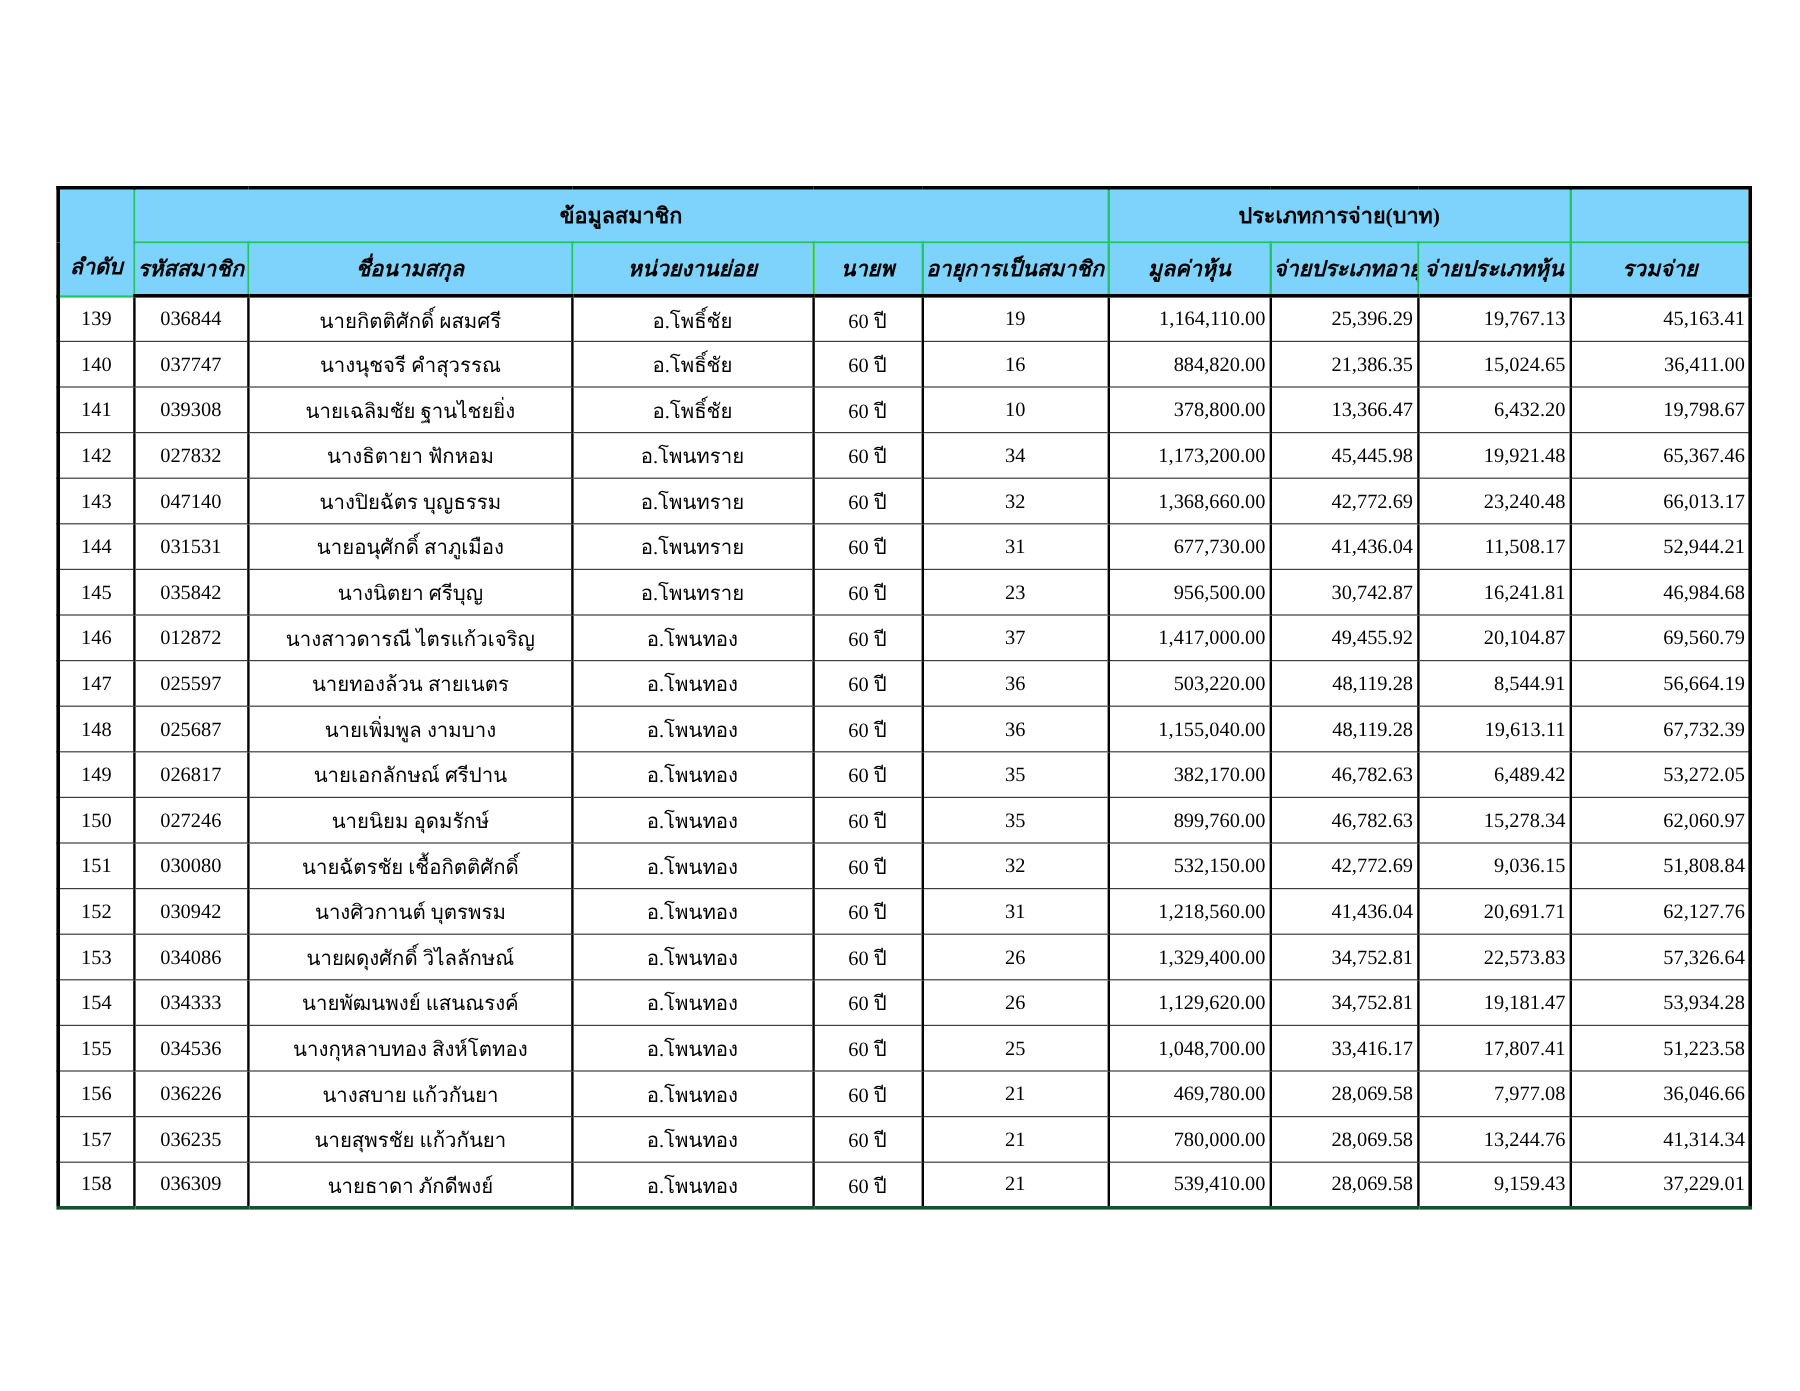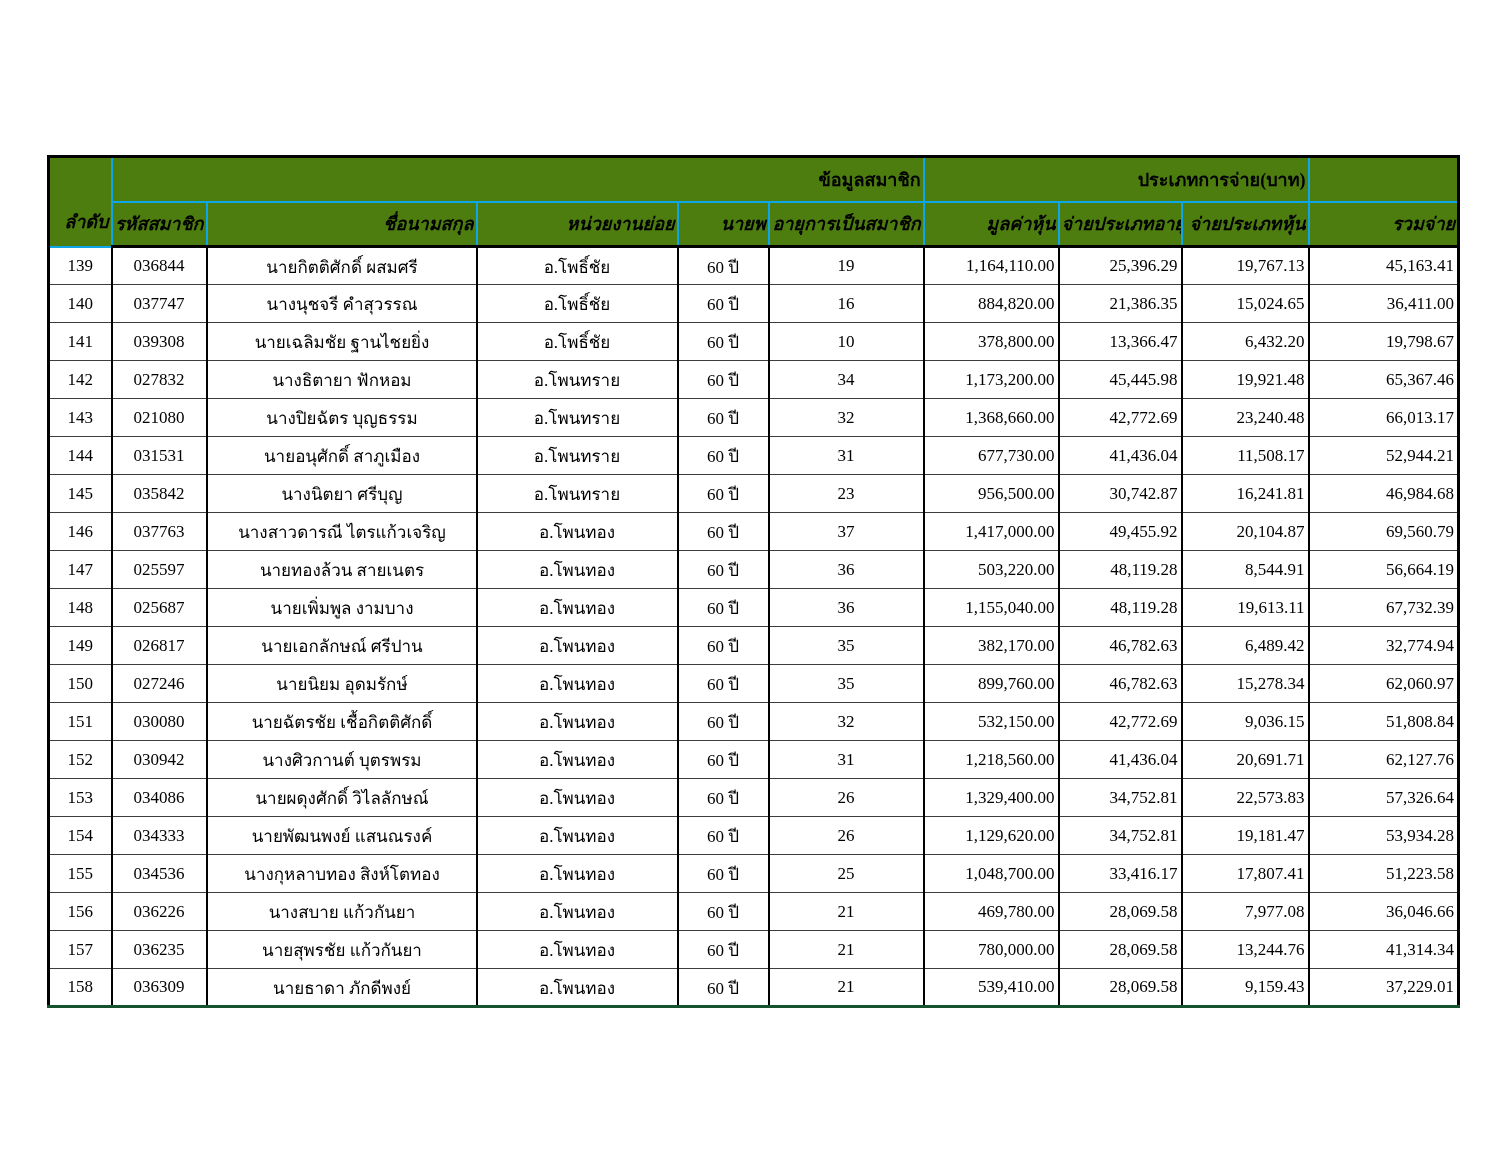--- a/index.html
+++ b/index.html
@@ -26,27 +26,27 @@
     border: 3px solid #000000;
   }
   table.member-table th,
   table.member-table td {
     overflow: hidden;
     white-space: nowrap;
     color: #000000;
   }
   
   thead th {
-    border: 2px solid #0ea5e9;
+    border: 2px solid #22c55e;
     font-weight: bold;
     font-size: 18px;
-    text-align: right;
+    text-align: center;
     vertical-align: middle;
     padding: 0 2px;
-    background: #4d7c0f;
+    background: #7dd3fc;
   }
   thead tr.group-row { height: 45px; }
   thead tr.label-row { height: 45px; font-style: italic; }
   thead tr.label-row th { border-bottom: 3px solid #000000; }
   th.no-col-header {
     vertical-align: bottom;
     padding-bottom: 10px;
     font-style: italic;
   }
   
@@ -146,21 +146,21 @@
           <td class="c">อ.โพนทราย</td>
           <td class="c">60 ปี</td>
           <td class="c">34</td>
           <td class="r">1,173,200.00</td>
           <td class="r">45,445.98</td>
           <td class="r">19,921.48</td>
           <td class="r">65,367.46</td>
         </tr>
         <tr>
           <td class="c">143</td>
-          <td class="c">021080</td>
+          <td class="c">047140</td>
           <td class="l">นางปิยฉัตร  บุญธรรม</td>
           <td class="c">อ.โพนทราย</td>
           <td class="c">60 ปี</td>
           <td class="c">32</td>
           <td class="r">1,368,660.00</td>
           <td class="r">42,772.69</td>
           <td class="r">23,240.48</td>
           <td class="r">66,013.17</td>
         </tr>
         <tr>
@@ -182,21 +182,21 @@
           <td class="c">อ.โพนทราย</td>
           <td class="c">60 ปี</td>
           <td class="c">23</td>
           <td class="r">956,500.00</td>
           <td class="r">30,742.87</td>
           <td class="r">16,241.81</td>
           <td class="r">46,984.68</td>
         </tr>
         <tr>
           <td class="c">146</td>
-          <td class="c">037763</td>
+          <td class="c">012872</td>
           <td class="l">นางสาวดารณี  ไตรแก้วเจริญ</td>
           <td class="c">อ.โพนทอง</td>
           <td class="c">60 ปี</td>
           <td class="c">37</td>
           <td class="r">1,417,000.00</td>
           <td class="r">49,455.92</td>
           <td class="r">20,104.87</td>
           <td class="r">69,560.79</td>
         </tr>
         <tr>
@@ -226,21 +226,21 @@
         <tr>
           <td class="c">149</td>
           <td class="c">026817</td>
           <td class="l">นายเอกลักษณ์  ศรีปาน</td>
           <td class="c">อ.โพนทอง</td>
           <td class="c">60 ปี</td>
           <td class="c">35</td>
           <td class="r">382,170.00</td>
           <td class="r">46,782.63</td>
           <td class="r">6,489.42</td>
-          <td class="r">32,774.94</td>
+          <td class="r">53,272.05</td>
         </tr>
         <tr>
           <td class="c">150</td>
           <td class="c">027246</td>
           <td class="l">นายนิยม  อุดมรักษ์</td>
           <td class="c">อ.โพนทอง</td>
           <td class="c">60 ปี</td>
           <td class="c">35</td>
           <td class="r">899,760.00</td>
           <td class="r">46,782.63</td>

